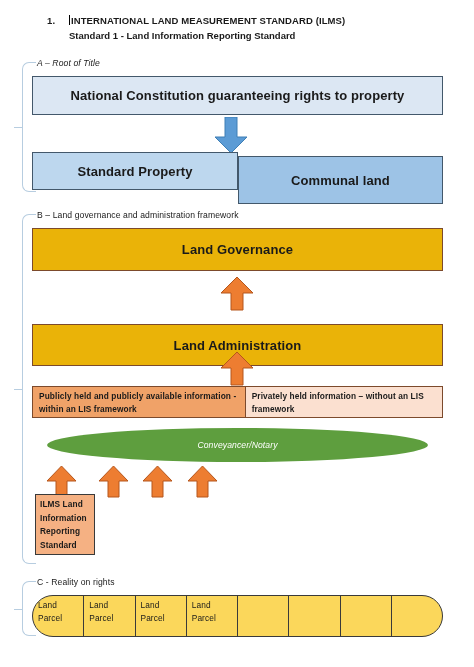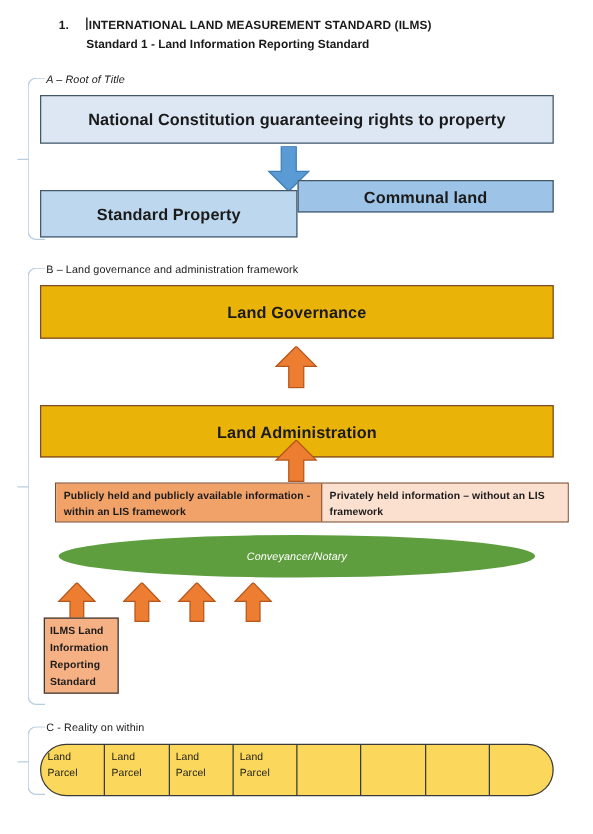--- a/index.html
+++ b/index.html
@@ -218,21 +218,21 @@
 
   <div class="box box-blue-light" style="left:32px; top:76px; width:411px; height:39px;">National Constitution guaranteeing rights to property</div>
 
   <div class="arrow" style="left:214px; top:117px;">
     <svg width="34" height="37" viewBox="0 0 34 37">
       <polygon points="11,0 23,0 23,20 33,20 17,36 1,20 11,20" fill="#5b9bd5" stroke="#3f7fb5" stroke-width="1"></polygon>
     </svg>
   </div>
 
   <div class="box box-blue-mid" style="left:32px; top:152px; width:206px; height:38px;">Standard Property</div>
-  <div class="box box-blue-dark" style="left:238px; top:144px; width:205px; height:26px;">Communal land</div>
+  <div class="box box-blue-dark" style="left:238px; top:156px; width:205px; height:48px;">Communal land</div>
 
   <div class="bracket" style="left:22px; top:214px; height:350px;">
     <div class="bracket-tick" style="top:174px;"></div>
   </div>
   <div class="section-label" style="left:37px; top:210px;">B – Land governance and administration framework</div>
 
   <div class="box box-orange" style="left:32px; top:228px; width:411px; height:43px;">Land Governance</div>
 
   <div class="arrow" style="left:220px; top:277px;">
     <svg width="34" height="34" viewBox="0 0 34 34">
@@ -241,21 +241,21 @@
   </div>
 
   <div class="box box-orange" style="left:32px; top:324px; width:411px; height:42px;">Land Administration</div>
 
   <div class="arrow" style="left:220px; top:352px;">
     <svg width="34" height="34" viewBox="0 0 34 34">
       <polygon points="17,0 33,16 23,16 23,33 11,33 11,16 1,16" fill="#ed7d31" stroke="#b5561c" stroke-width="1"></polygon>
     </svg>
   </div>
 
-  <div class="info-strip" style="left:44px; top:386px; width:411px; height:32px;">
+  <div class="info-strip" style="left:32px; top:386px; width:411px; height:32px;">
     <div class="info-cell left">Publicly held and publicly available information - within  an LIS framework</div>
     <div class="info-cell right">Privately held information – without an LIS framework</div>
   </div>
 
   <div class="ellipse" style="left:47px; top:428px; width:381px; height:34px;">Conveyancer/Notary</div>
 
   <div class="arrow" style="left:46px; top:466px;">
     <svg width="31" height="32" viewBox="0 0 31 32">
       <polygon points="15.5,0 30,15 21,15 21,31 10,31 10,15 1,15" fill="#ed7d31" stroke="#b5561c" stroke-width="1"></polygon>
     </svg>
@@ -274,21 +274,21 @@
     <svg width="31" height="32" viewBox="0 0 31 32">
       <polygon points="15.5,0 30,15 21,15 21,31 10,31 10,15 1,15" fill="#ed7d31" stroke="#b5561c" stroke-width="1"></polygon>
     </svg>
   </div>
 
   <div class="ilms-box" style="left:35px; top:494px; width:60px; height:61px;">ILMS Land Information Reporting Standard</div>
 
   <div class="bracket" style="left:22px; top:581px; height:55px;">
     <div class="bracket-tick" style="top:27px;"></div>
   </div>
-  <div class="section-label" style="left:37px; top:577px;">C - Reality on within</div>
+  <div class="section-label" style="left:37px; top:577px;">C - Reality on rights</div>
 
   <div class="parcel-row" style="left:32px; top:595px; width:411px; height:42px;border-radius:21px;">
     <div class="parcel-cell">Land
 Parcel</div>
     <div class="parcel-cell">Land
 Parcel</div>
     <div class="parcel-cell">Land
 Parcel</div>
     <div class="parcel-cell">Land
 Parcel</div>

